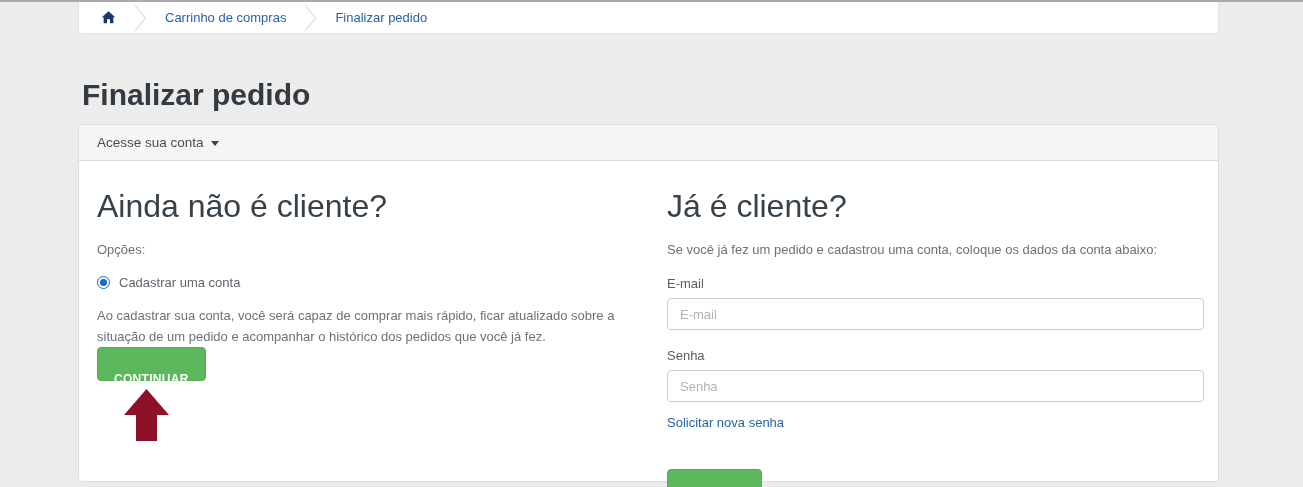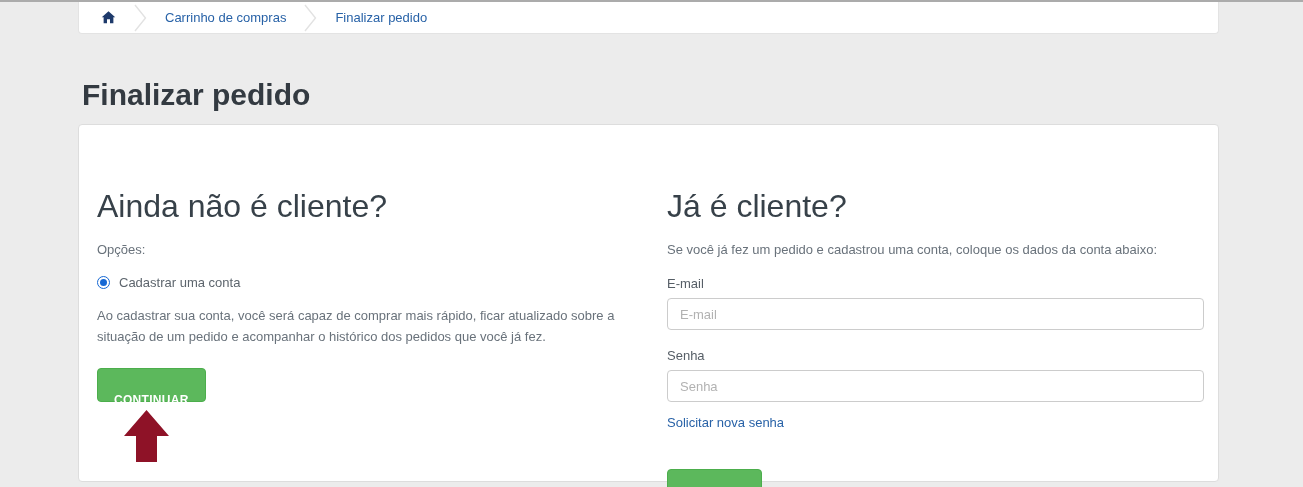--- a/index.html
+++ b/index.html
@@ -38,21 +38,21 @@
   h2.section{font-size:32px;font-weight:400;color:var(--heading);margin-top:27px;margin-bottom:14px;}
   .small-text{font-size:13px;color:var(--body-text);line-height:21px;}
   .opcoes{margin-bottom:15px;}
 
   .radio-row{display:flex;align-items:center;margin-bottom:15px;cursor:pointer;}
   .radio{width:13px;height:13px;border-radius:50%;border:1.5px solid #1668d4;background:#fff;
     display:inline-flex;align-items:center;justify-content:center;margin-right:9px;flex:0 0 auto;}
   .radio .dot{width:7px;height:7px;border-radius:50%;background:#1668d4;}
   .radio-label{font-size:13px;color:#5d656d;}
 
-  .desc{margin-bottom:21px;max-width:545px;}
+  .desc{margin-bottom:0;max-width:545px;}
 
   .btn{display:inline-block;background:var(--green);border:1px solid var(--green-border);
     border-radius:4px;color:#ffffff;font-weight:bold;font-size:12px;letter-spacing:.3px;
     padding:16px 16px;height:33px;line-height:31px;cursor:pointer;font-family:"Liberation Sans",sans-serif;}
 
   .arrow-wrap{margin-left:26px;margin-top:2px;height:52px;}
   .arrow-wrap svg{display:block;}
 
   .field-label{font-size:13px;color:#565e66;margin-bottom:7px;}
   .text-input{width:537px;height:32px;border:1px solid #cccccc;border-radius:4px;
@@ -85,20 +85,24 @@
     <svg viewBox="0 0 13 28">
         <polyline points="1,1 11.5,14 1,27"></polyline>
       </svg>
   </span>
   <a class="crumb-link">Finalizar pedido</a>
 </nav>
 
 <h1 class="page-title">Finalizar pedido</h1>
 
 <section class="panel">
+  <div class="panel-heading">
+    <span>Acesse sua conta</span>
+    <span class="caret"></span>
+  </div>
 
   <div class="col col-left">
     <h2 class="section">Ainda não é cliente?</h2>
     <div class="small-text opcoes">Opções:</div>
     <div class="radio-row">
       <span class="radio">
           <span class="dot"></span>
         </span>
       <span class="radio-label">Cadastrar uma conta</span>
     </div>

